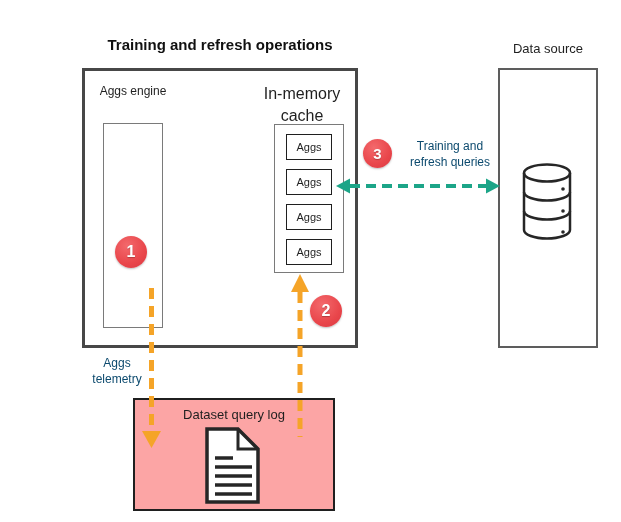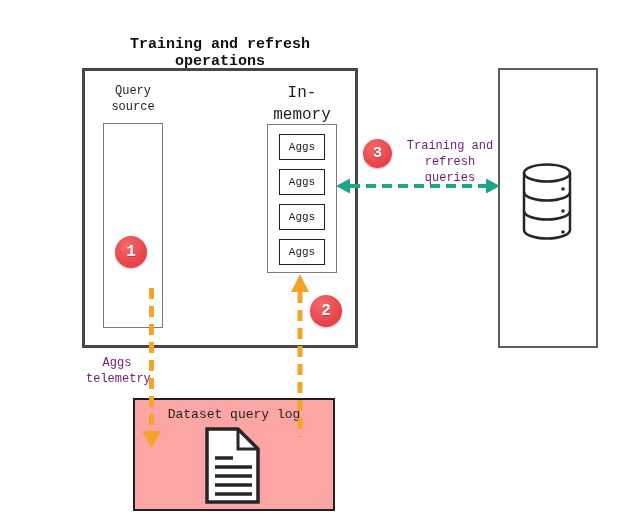--- a/index.html
+++ b/index.html
@@ -1,48 +1,48 @@
 <!DOCTYPE html>
 <html style="--arrow-orange: #F5A428; --arrow-teal: #1CA588; --badge-red: #E9464B;"><head>
 <meta charset="utf-8">
 <style>
   html,body{margin:0;padding:0;background:#ffffff;}
   #canvas{
     position:relative;width:621px;height:522px;background:#ffffff;overflow:hidden;
-    font-family:Liberation Mono, monospace;color:#1f1f1f;
+    font-family:Liberation Sans, sans-serif;color:#1f1f1f;
   }
   .abs{position:absolute;box-sizing:border-box;}
 
   .diagram-title{left:82px;top:36px;width:276px;text-align:center;
     font-size:15px;font-weight:bold;color:#111;}
 
   .outer-box{left:82px;top:68px;width:276px;height:280px;border:3px solid #474747;background:#fff;}
 
   .ds-label{left:498px;top:41px;width:100px;text-align:center;font-size:13px;}
   .ds-box{left:498px;top:68px;width:100px;height:280px;border:2px solid #5d5d5d;background:#fff;}
 
   .qe-label{left:99px;top:83px;width:68px;text-align:center;font-size:12px;line-height:1.35;}
   .qe-box{left:103px;top:123px;width:60px;height:205px;border:1px solid #7a7a7a;background:#fff;}
 
   .cache-label{left:260px;top:83px;width:84px;text-align:center;font-size:16px;line-height:1.35;}
-  .cache-box{left:267px;top:124px;width:70px;height:149px;border:1px solid #7a7a7a;background:#fff;
+  .cache-box{left:274px;top:124px;width:70px;height:149px;border:1px solid #7a7a7a;background:#fff;
     display:flex;flex-direction:column;align-items:center;gap:9px;padding-top:9px;}
   .agg{width:46px;height:26px;border:1.5px solid #1f1f1f;box-sizing:border-box;background:#fff;
     display:flex;align-items:center;justify-content:center;font-size:11px;flex:0 0 auto;}
 
   .badge{position:absolute;border-radius:50%;z-index:6;
     background:radial-gradient(circle at 38% 30%, #f3696c 0%, var(--badge-red) 60%, #da3842 100%);
     box-shadow:0 1px 2px rgba(0,0,0,0.25);
     color:#fff;font-weight:bold;display:flex;align-items:center;justify-content:center;
     text-shadow:0 1px 1px rgba(0,0,0,0.25);}
   .badge-1{left:115px;top:236px;width:32px;height:32px;font-size:16px;}
   .badge-2{left:310px;top:295px;width:32px;height:32px;font-size:16px;}
   .badge-3{left:363px;top:139px;width:29px;height:29px;font-size:15px;}
 
-  .arrow-label{position:absolute;text-align:center;font-size:12px;line-height:1.32;color:#701a75;}
+  .arrow-label{position:absolute;text-align:center;font-size:12px;line-height:1.32;color:#0c4a6e;}
   .lbl-training{left:399px;top:139px;width:102px;}
   .lbl-telemetry{left:86px;top:356px;width:62px;}
   .lbl-logdata{left:303px;top:356px;width:66px;}
 
   .dataset-box{left:133px;top:398px;width:202px;height:113px;border:2px solid #1f1f1f;background:#fca5a5;text-align:center;}
   .dataset-label{margin-top:7px;font-size:13px;}
 
   svg.overlay{position:absolute;left:0;top:0;width:621px;height:522px;z-index:4;pointer-events:none;}
   .teal-dash{stroke:var(--arrow-teal);stroke-width:4;stroke-dasharray:10 6;fill:none;}
   .teal-head{fill:var(--arrow-teal);stroke:none;}
@@ -55,23 +55,24 @@
 </style>
 </head>
 <body>
 
 <div id="canvas">
 
   <div class="abs diagram-title">Training and refresh operations</div>
 
   <div class="abs outer-box"></div>
 
+  <div class="abs ds-label">Data source</div>
   <div class="abs ds-box"></div>
 
-  <div class="abs qe-label">Query source</div>
+  <div class="abs qe-label">Aggs engine</div>
   <div class="abs qe-box"></div>
 
   <div class="abs cache-label">In-memory cache</div>
   <div class="abs cache-box">
     <div class="agg">Aggs</div>
     <div class="agg">Aggs</div>
     <div class="agg">Aggs</div>
     <div class="agg">Aggs</div>
   </div>
 

